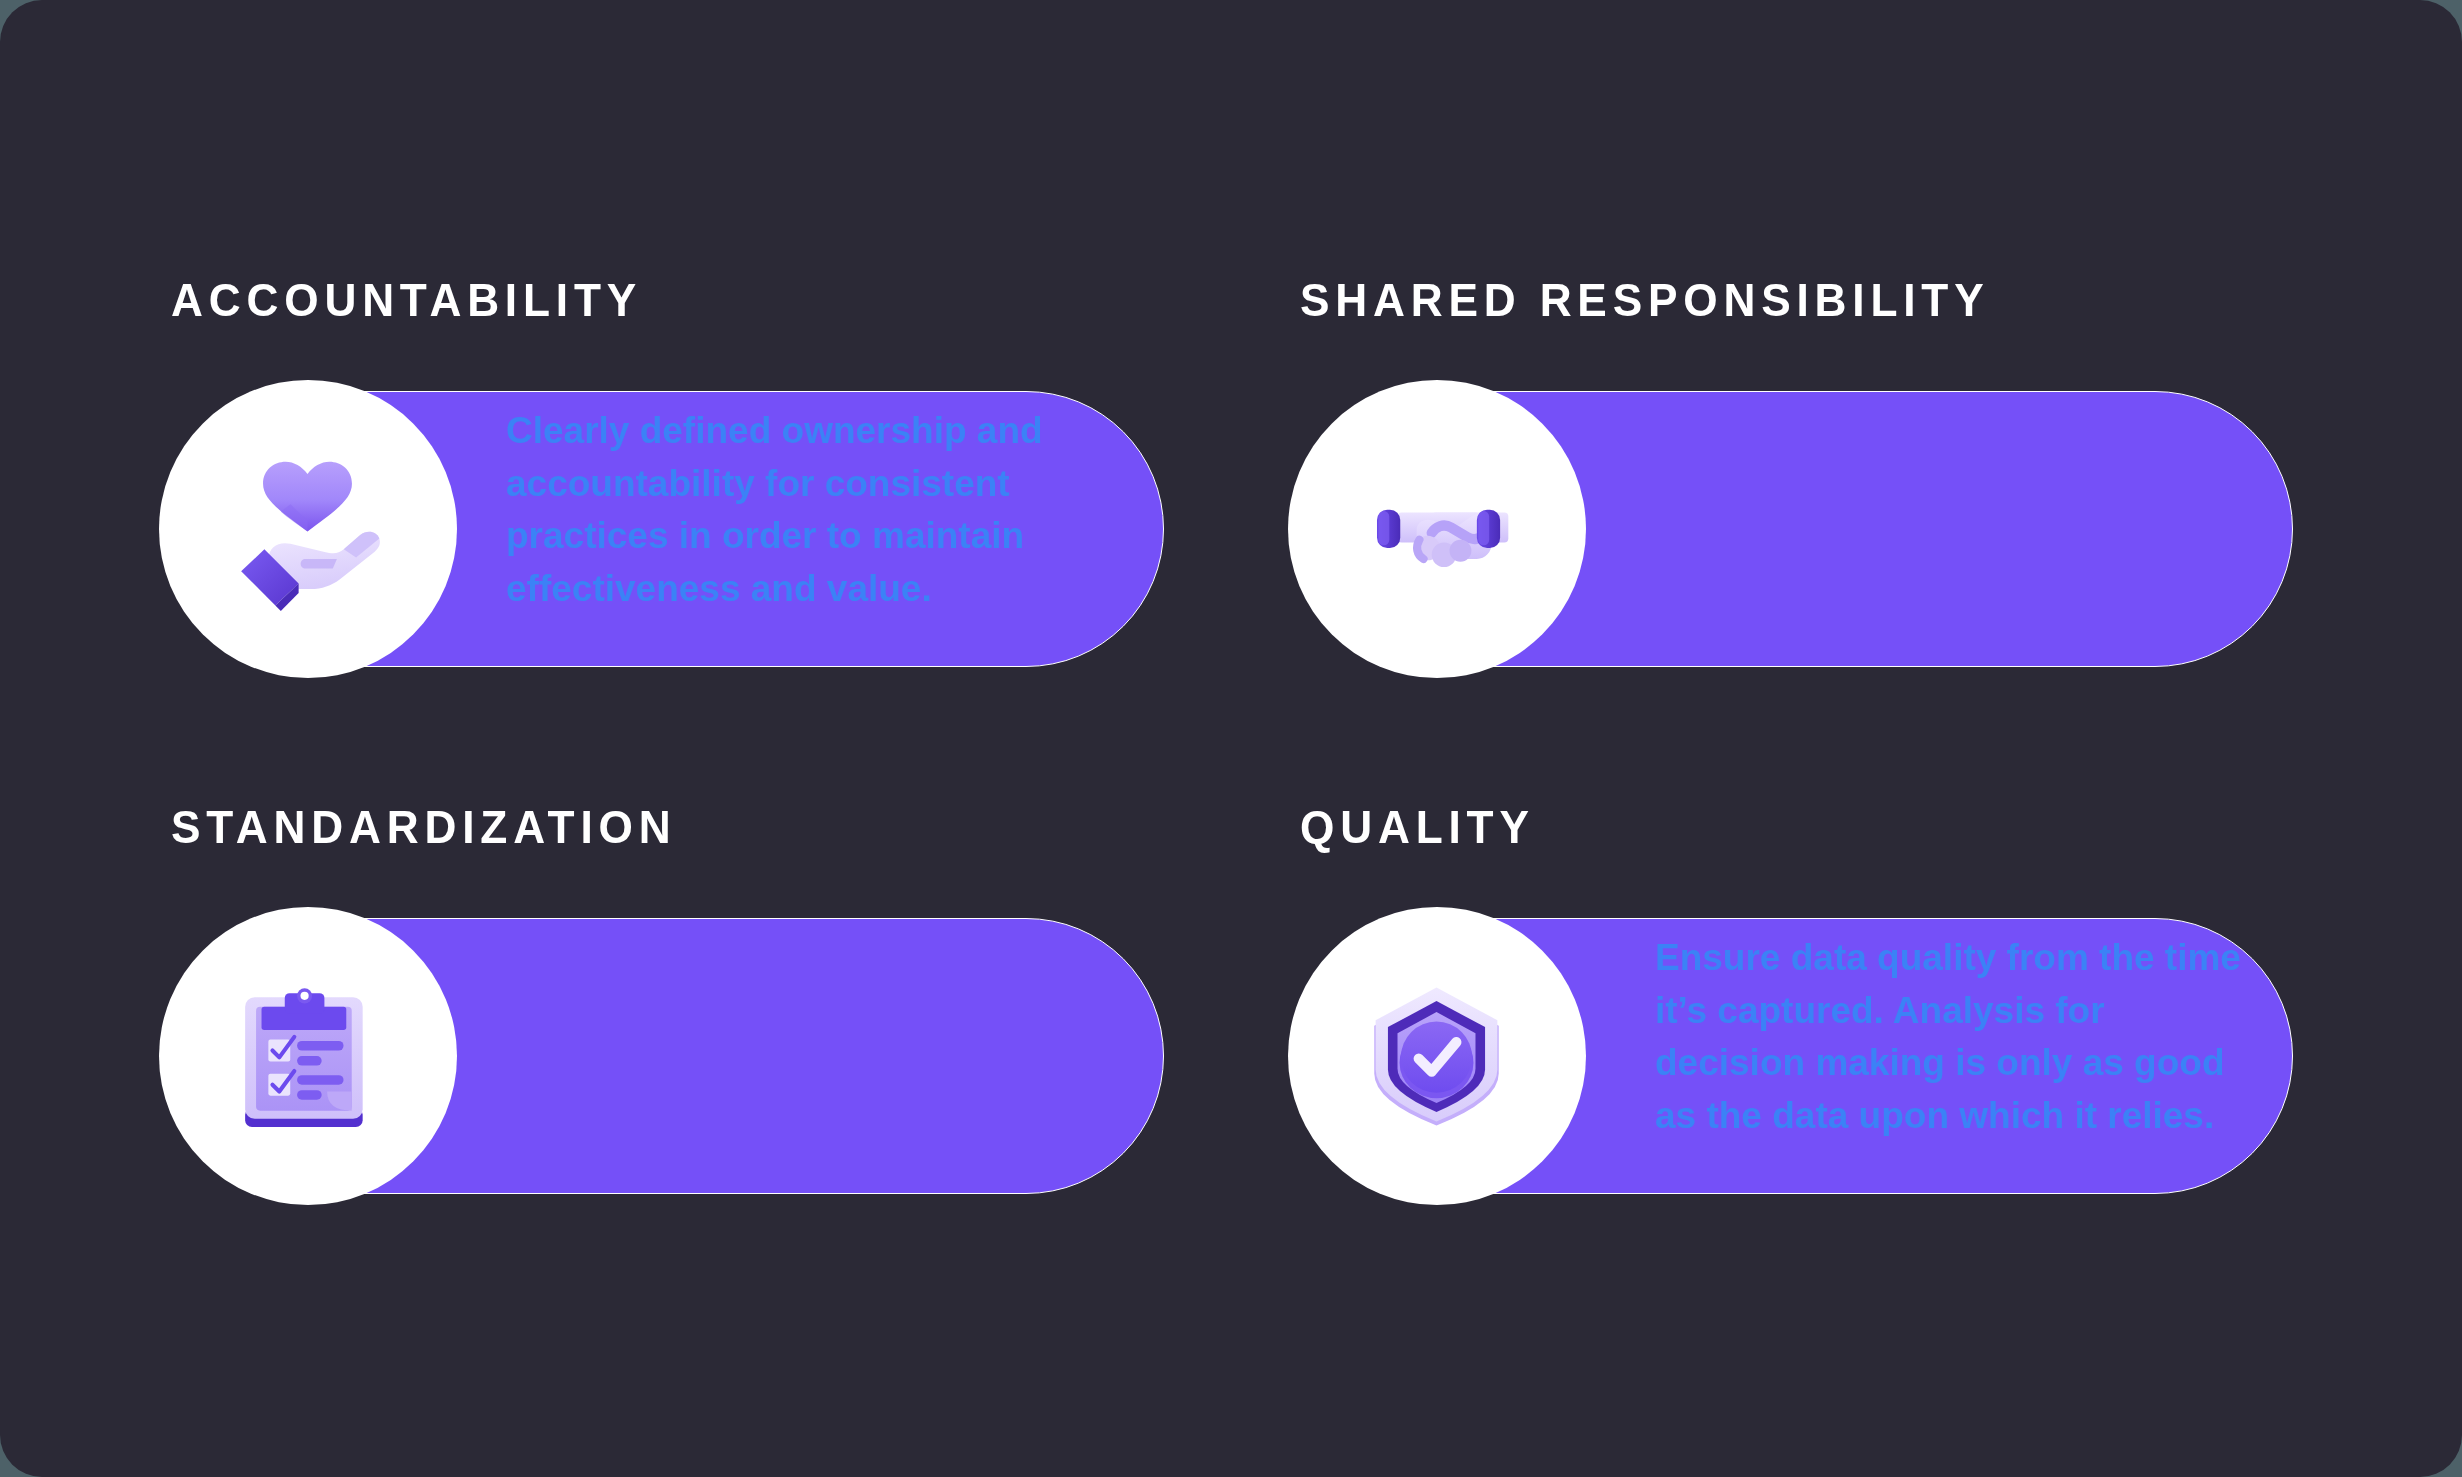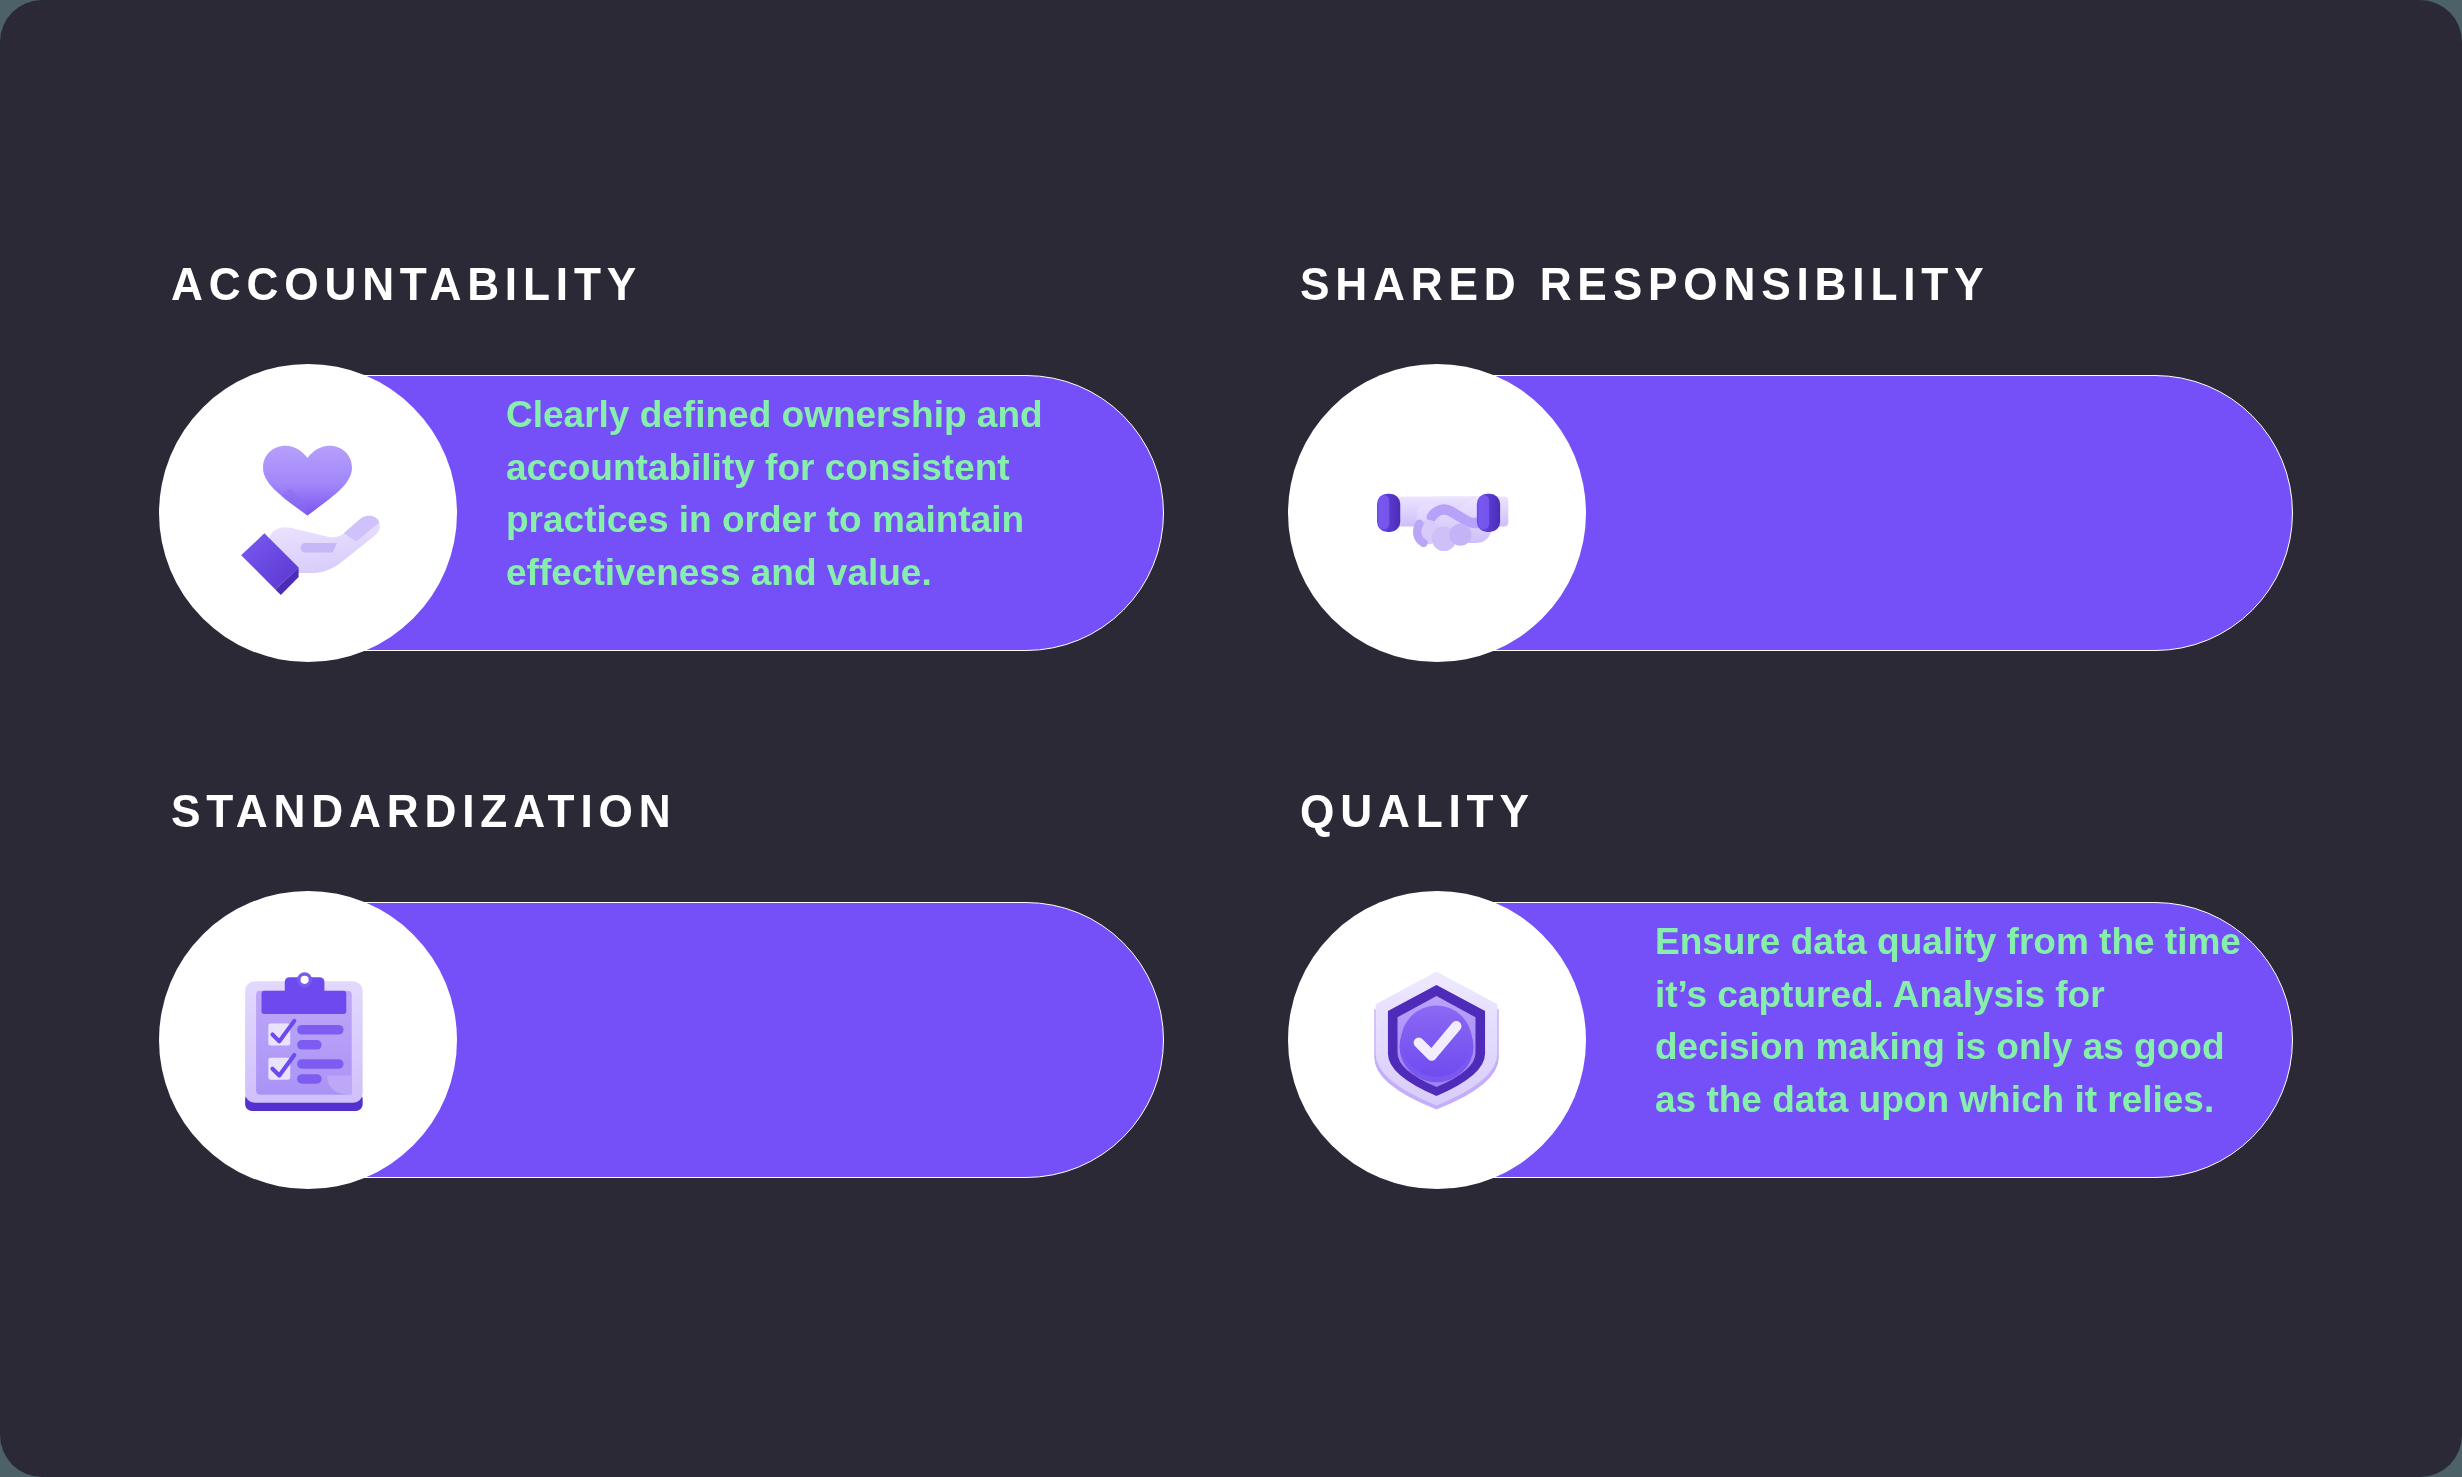--- a/index.html
+++ b/index.html
@@ -23,21 +23,21 @@
     height: 1477px;
     background: #2b2936;
     border-radius: 42px;
     overflow: hidden;
   }
 
   
   .grid {
     position: absolute;
     left: 171px;
-    top: 260px;
+    top: 276px;
     width: 2120px;
     height: 971px;
     display: grid;
     grid-template-columns: 1129px 1129px;
     grid-template-rows: 527px 527px;
   }
 
   .block {
     position: relative;
   }
@@ -86,21 +86,21 @@
     justify-content: center;
   }
   .disc svg { display: block; }
 
   
   .body-text {
     position: absolute;
     left: 335px;
     top: 129px;
     width: 616px;
-    color: #86efac;
+    color: #3b82f6;
     font-family: "Liberation Sans Narrow", "Liberation Sans", sans-serif;
     font-size: 37px;
     font-weight: 700;
     line-height: 1.42;
     letter-spacing: 0px;
     font-stretch: condensed;
   }
   .block.wide .body-text { width: 588px; }
 
   

